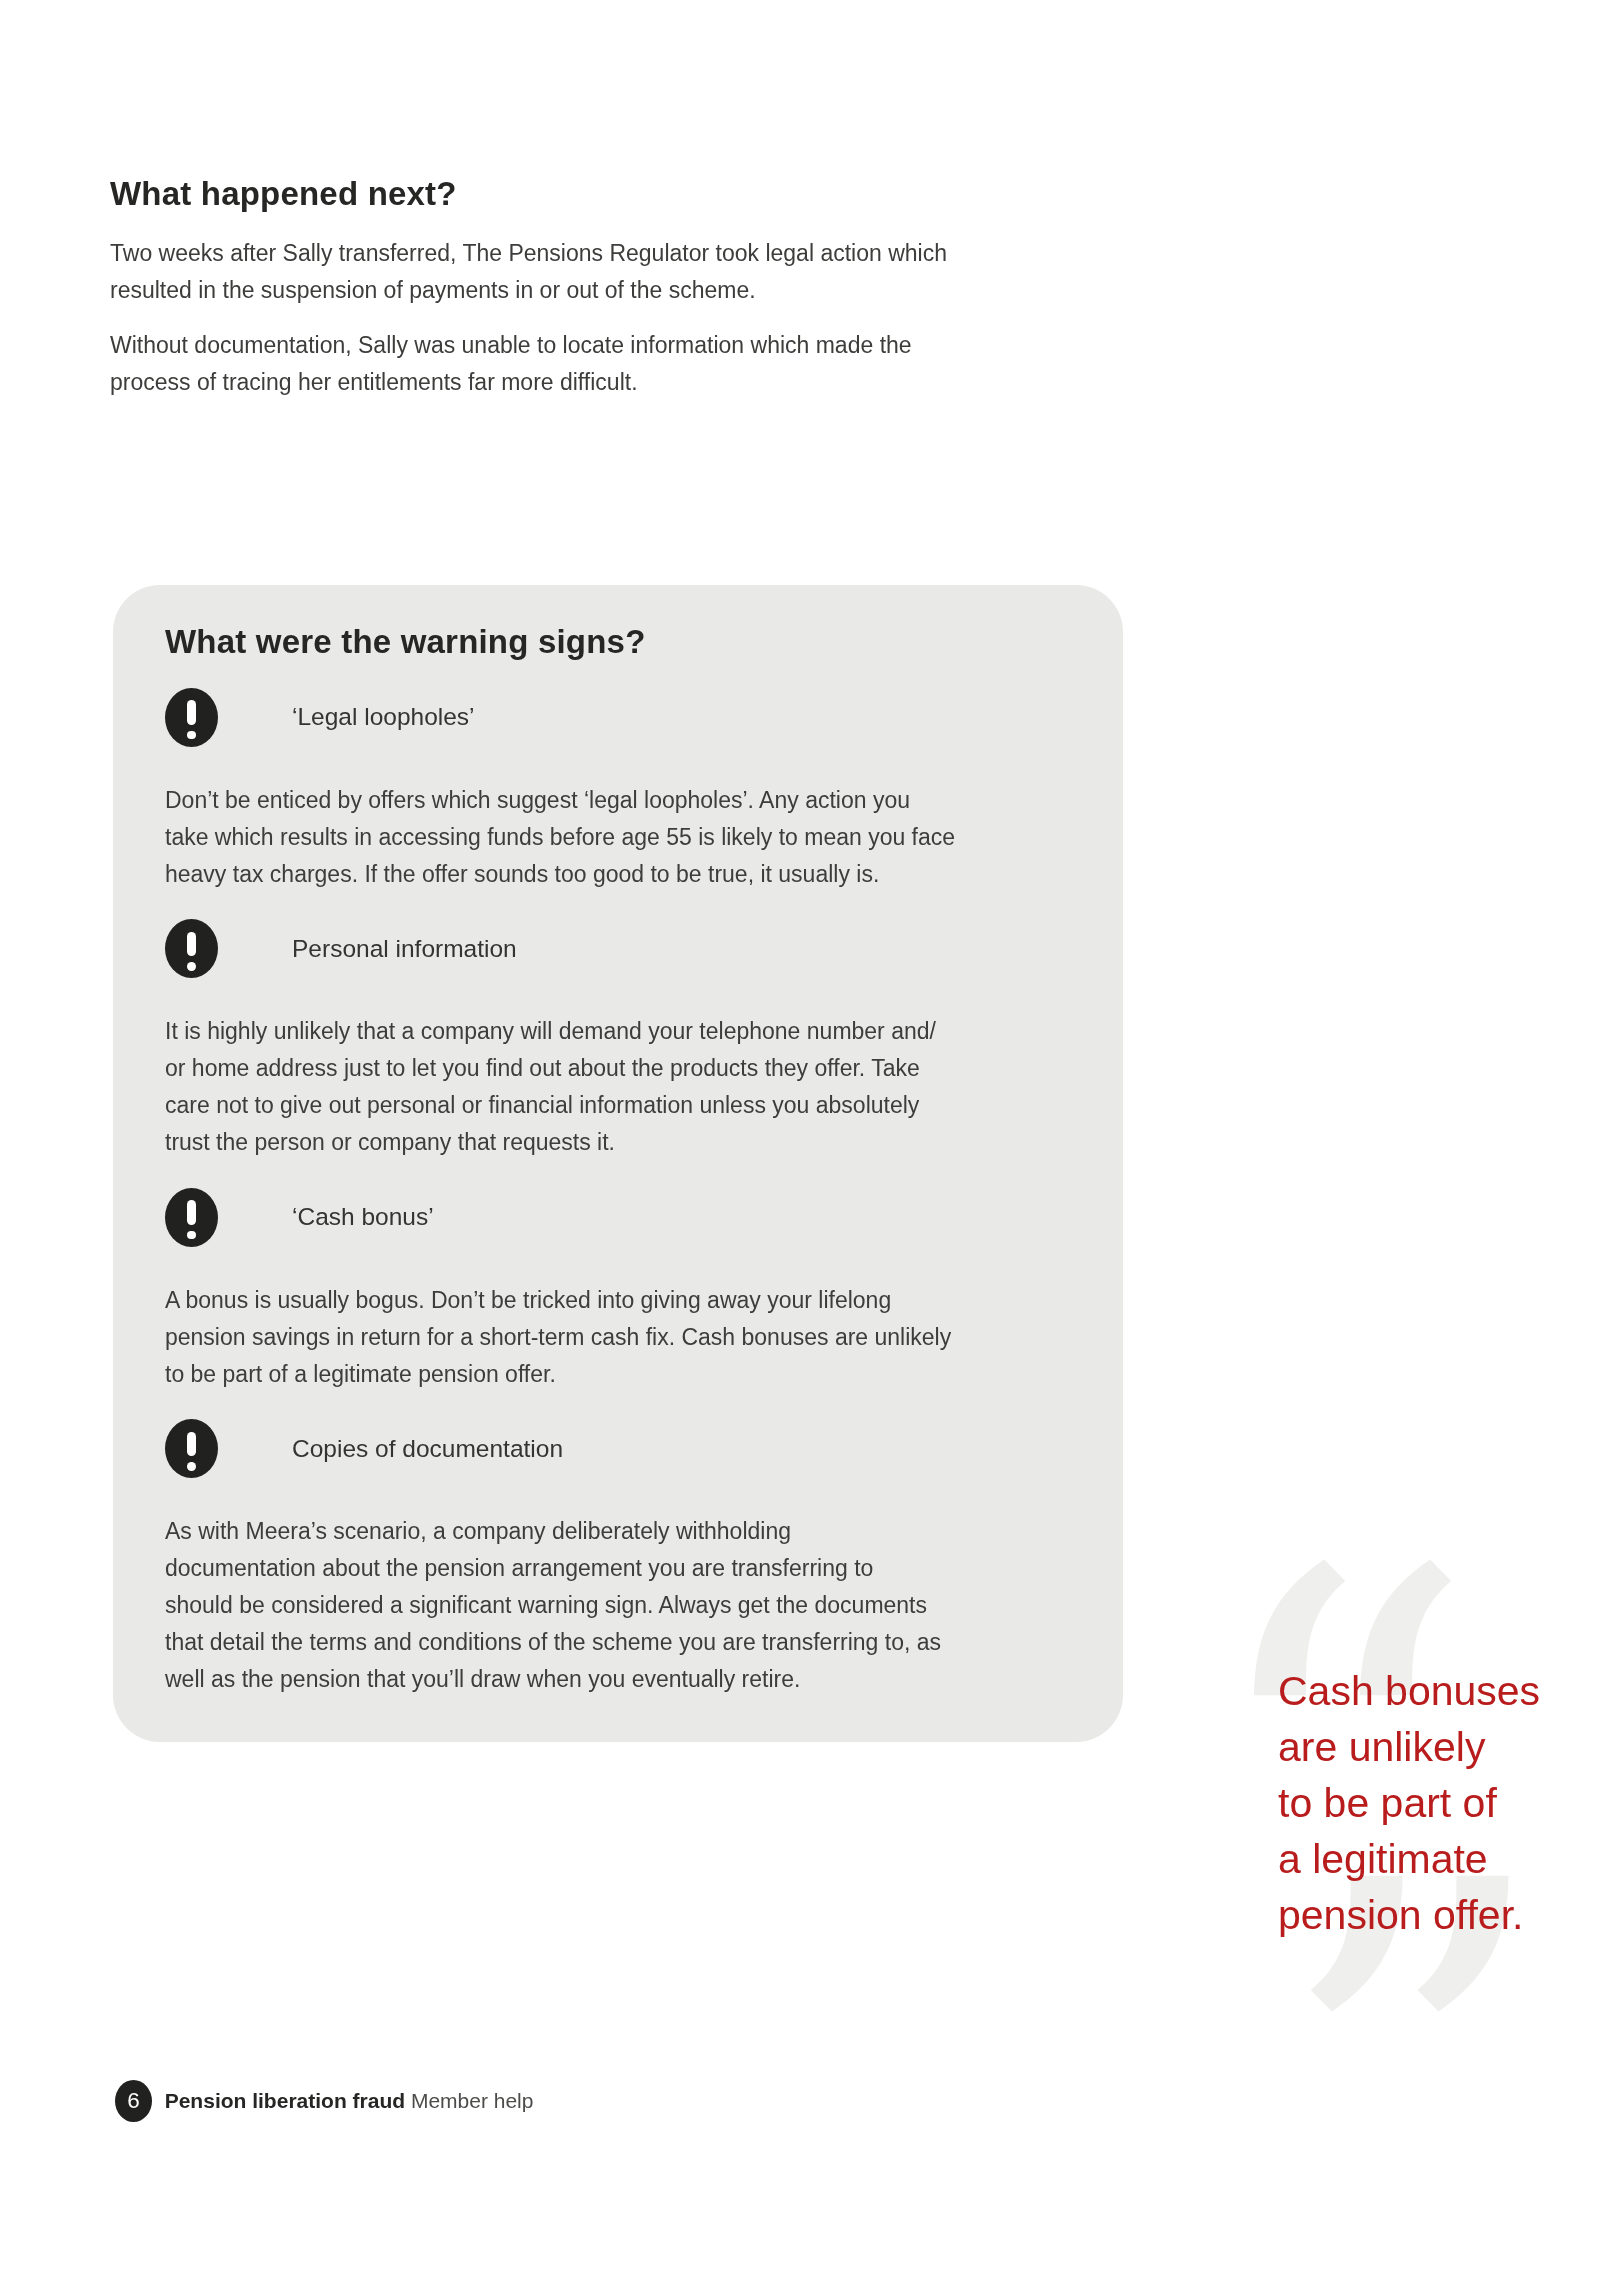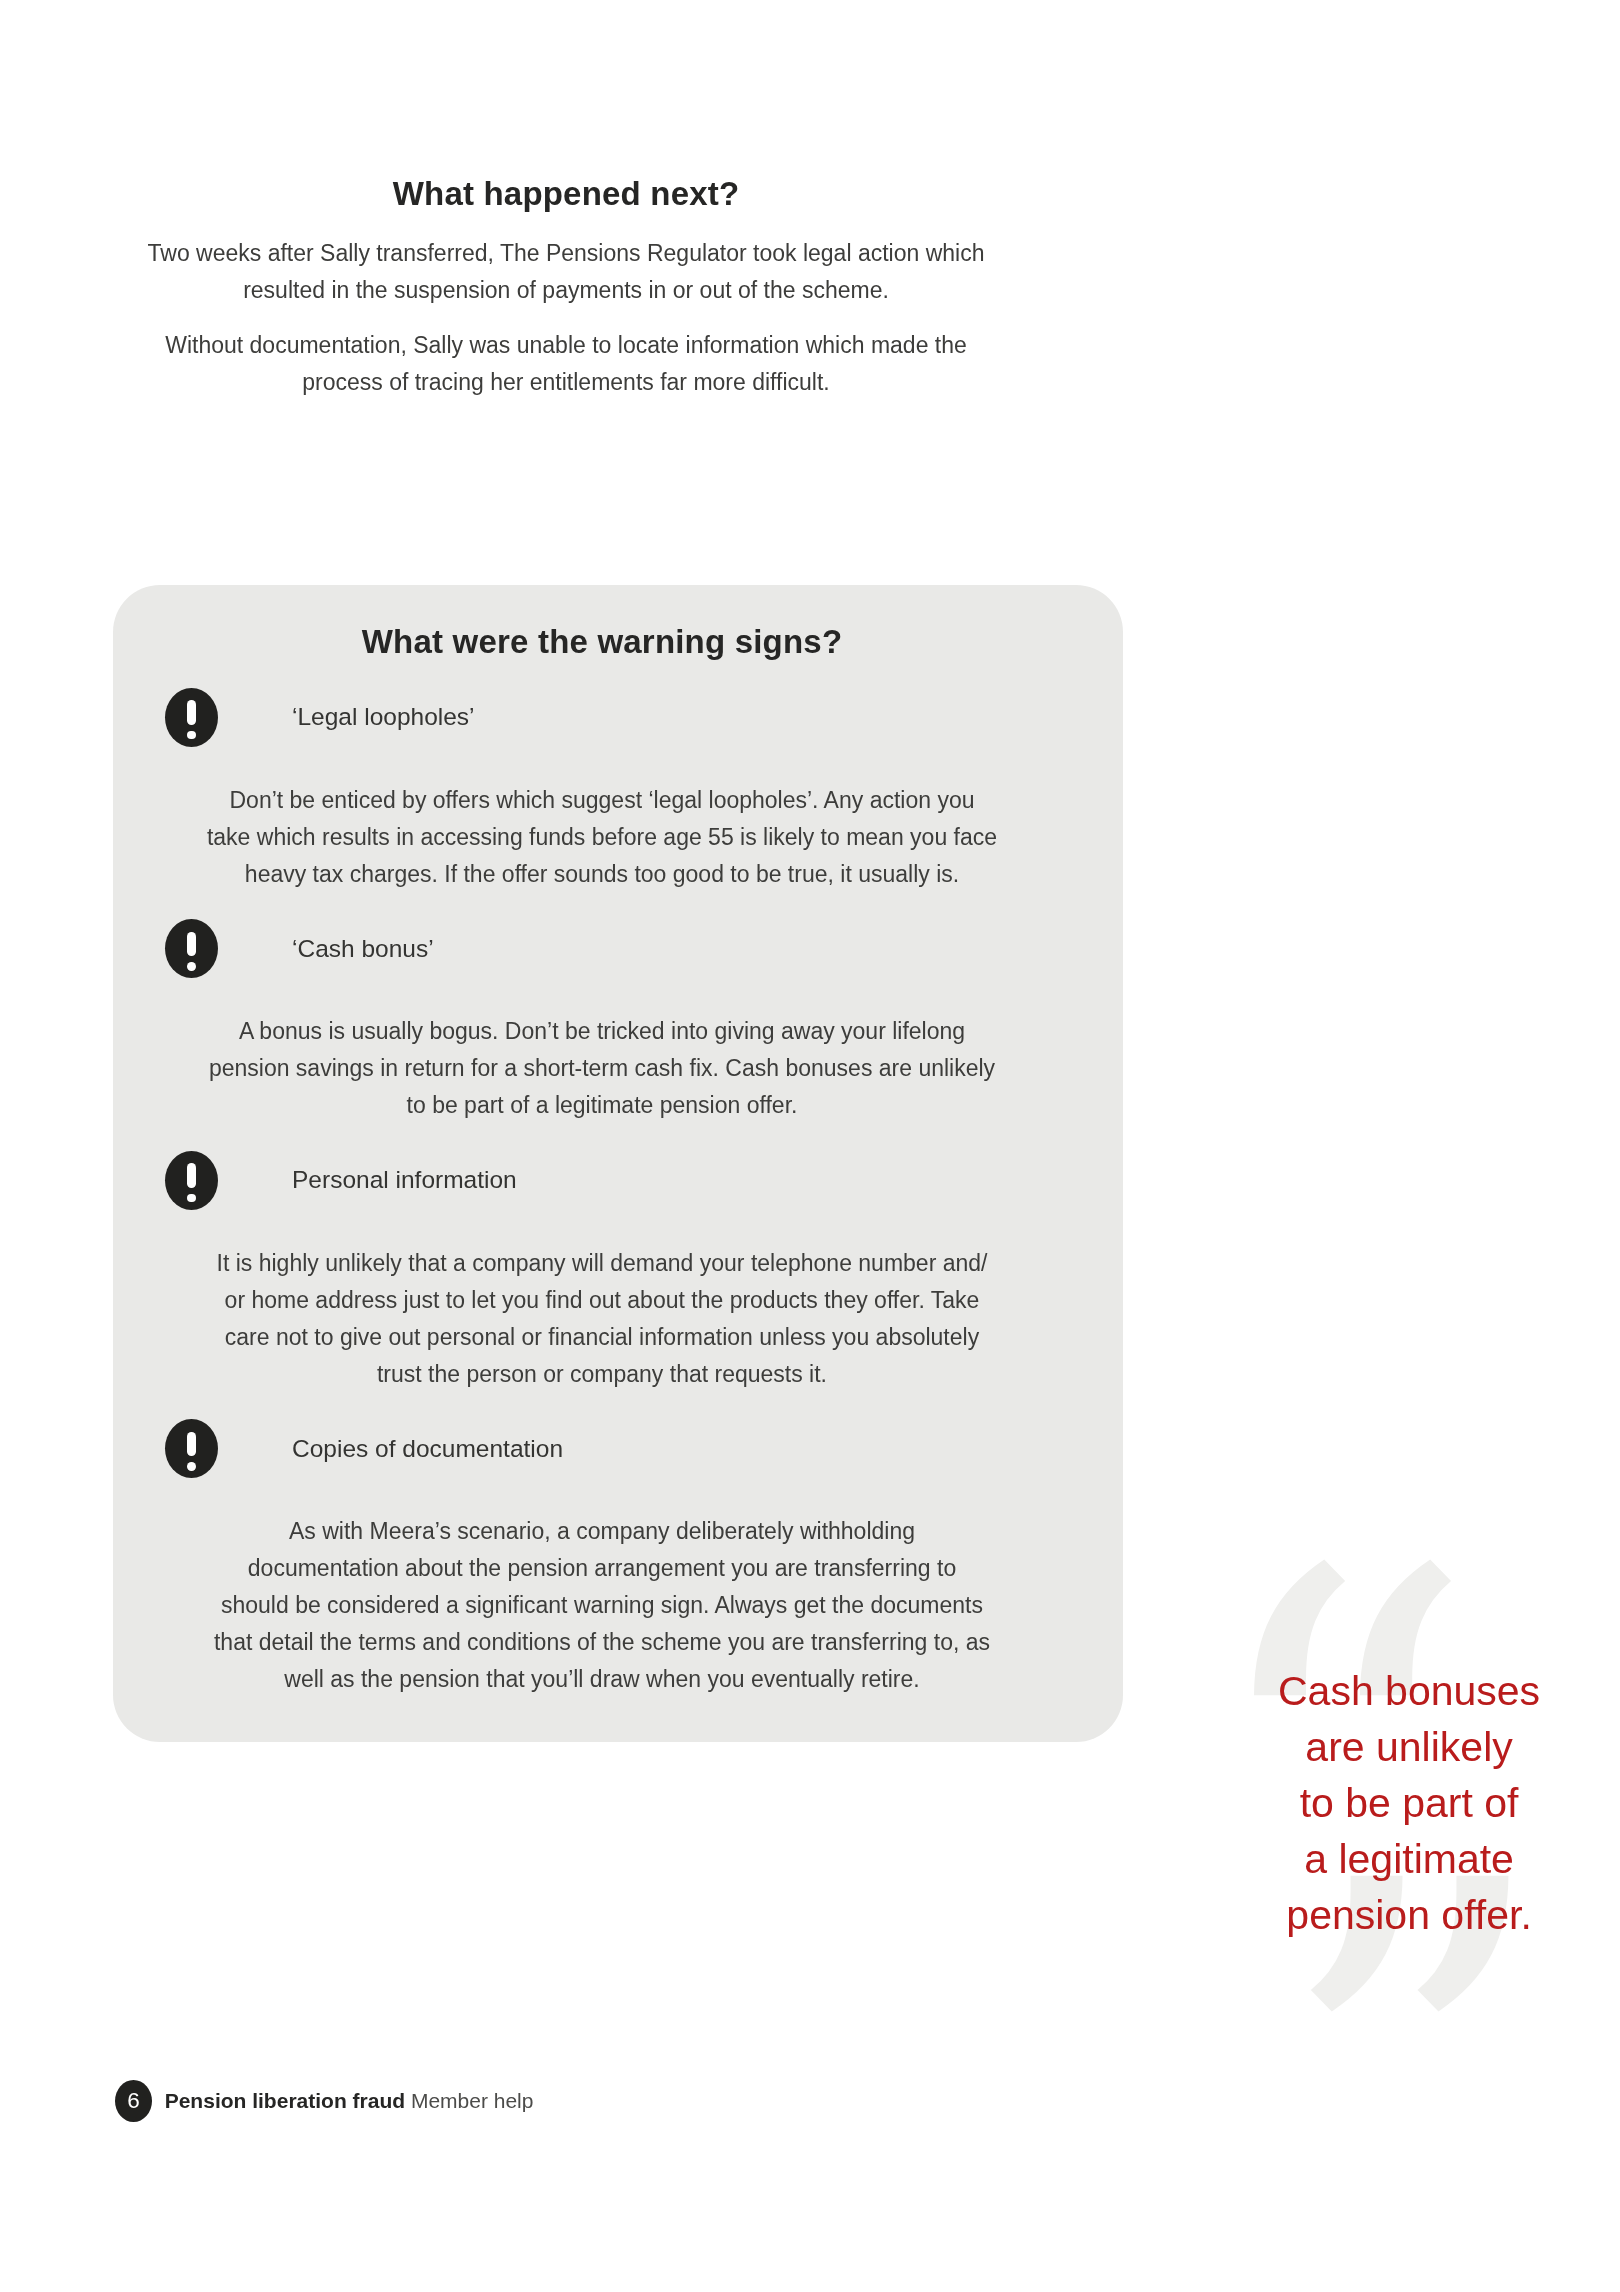--- a/index.html
+++ b/index.html
@@ -3,21 +3,21 @@
 <meta charset="utf-8">
 <style>
   * { margin: 0; padding: 0; box-sizing: border-box; }
   html, body { width: 1620px; height: 2293px; }
   body {
     background: #ffffff;
     font-family: "Liberation Sans", "DejaVu Sans", sans-serif;
     position: relative;
     overflow: hidden;
   }
-  .page { position: absolute; inset: 0; text-align: center; }
+  .page { position: absolute; inset: 0; }
 
   
   .intro {
     position: absolute;
     left: 110px;
     top: 174px;
     width: 912px;
   }
   .intro h1 {
     font-size: 33px;
@@ -178,39 +178,39 @@
 take which results in accessing funds before age 55 is likely to mean you face
 heavy tax charges. If the offer sounds too good to be true, it usually is.</p>
     </div>
 
     <div class="warning-item">
       <div class="icon-row">
         <span class="excl-icon">
           <span class="excl-bar"></span>
           <span class="excl-dot"></span>
         </span>
-        <span class="item-title">‘Cash bonus’</span>
-      </div>
-      <p class="body-text item-body">A bonus is usually bogus. Don’t be tricked into giving away your lifelong
-pension savings in return for a short-term cash fix. Cash bonuses are unlikely
-to be part of a legitimate pension offer.</p>
-    </div>
-
-    <div class="warning-item">
-      <div class="icon-row">
-        <span class="excl-icon">
-          <span class="excl-bar"></span>
-          <span class="excl-dot"></span>
-        </span>
         <span class="item-title">Personal information</span>
       </div>
       <p class="body-text item-body">It is highly unlikely that a company will demand your telephone number and/
 or home address just to let you find out about the products they offer. Take
 care not to give out personal or financial information unless you absolutely
 trust the person or company that requests it.</p>
+    </div>
+
+    <div class="warning-item">
+      <div class="icon-row">
+        <span class="excl-icon">
+          <span class="excl-bar"></span>
+          <span class="excl-dot"></span>
+        </span>
+        <span class="item-title">‘Cash bonus’</span>
+      </div>
+      <p class="body-text item-body">A bonus is usually bogus. Don’t be tricked into giving away your lifelong
+pension savings in return for a short-term cash fix. Cash bonuses are unlikely
+to be part of a legitimate pension offer.</p>
     </div>
 
     <div class="warning-item">
       <div class="icon-row">
         <span class="excl-icon">
           <span class="excl-bar"></span>
           <span class="excl-dot"></span>
         </span>
         <span class="item-title">Copies of documentation</span>
       </div>

